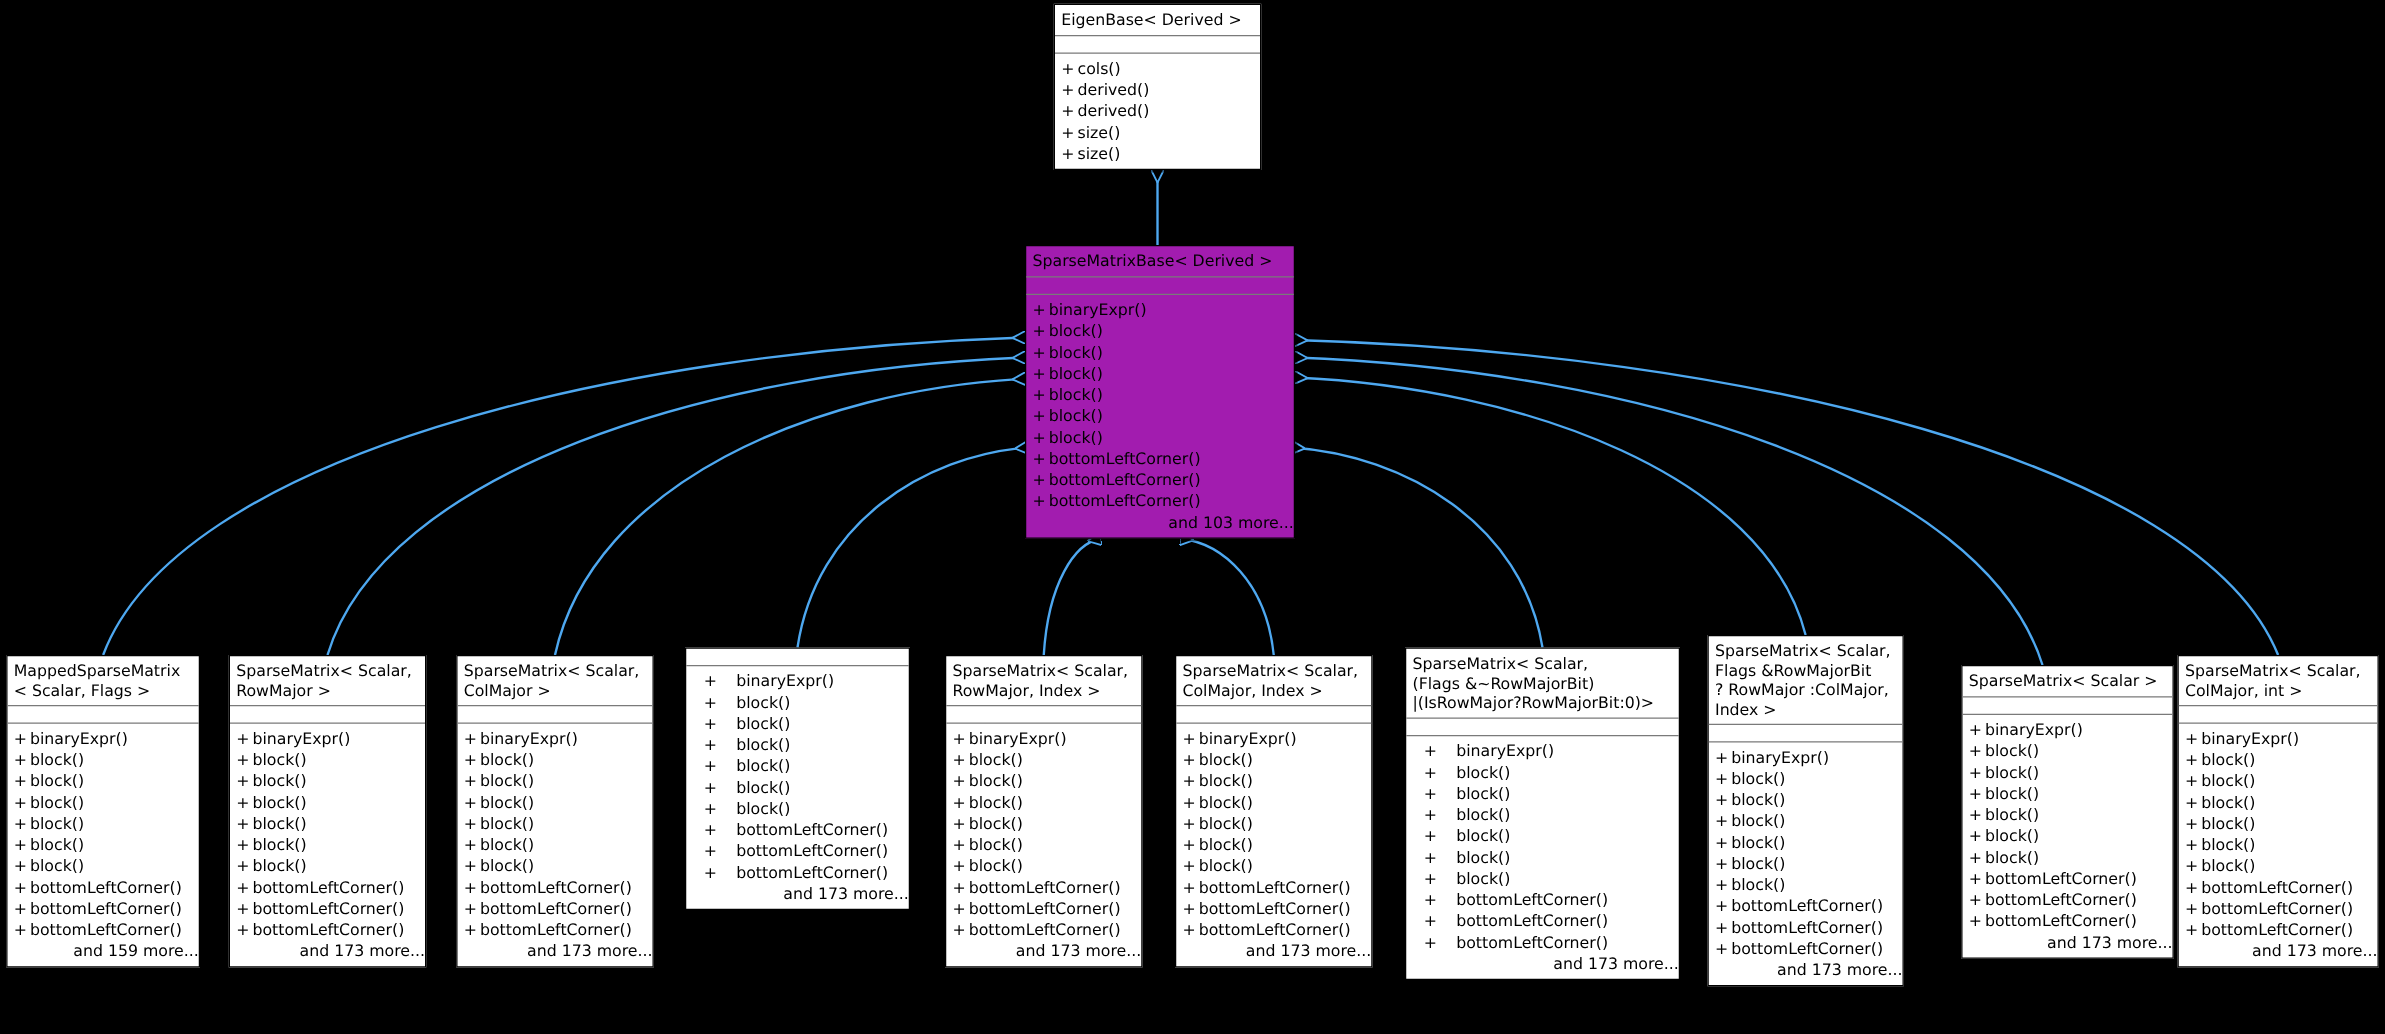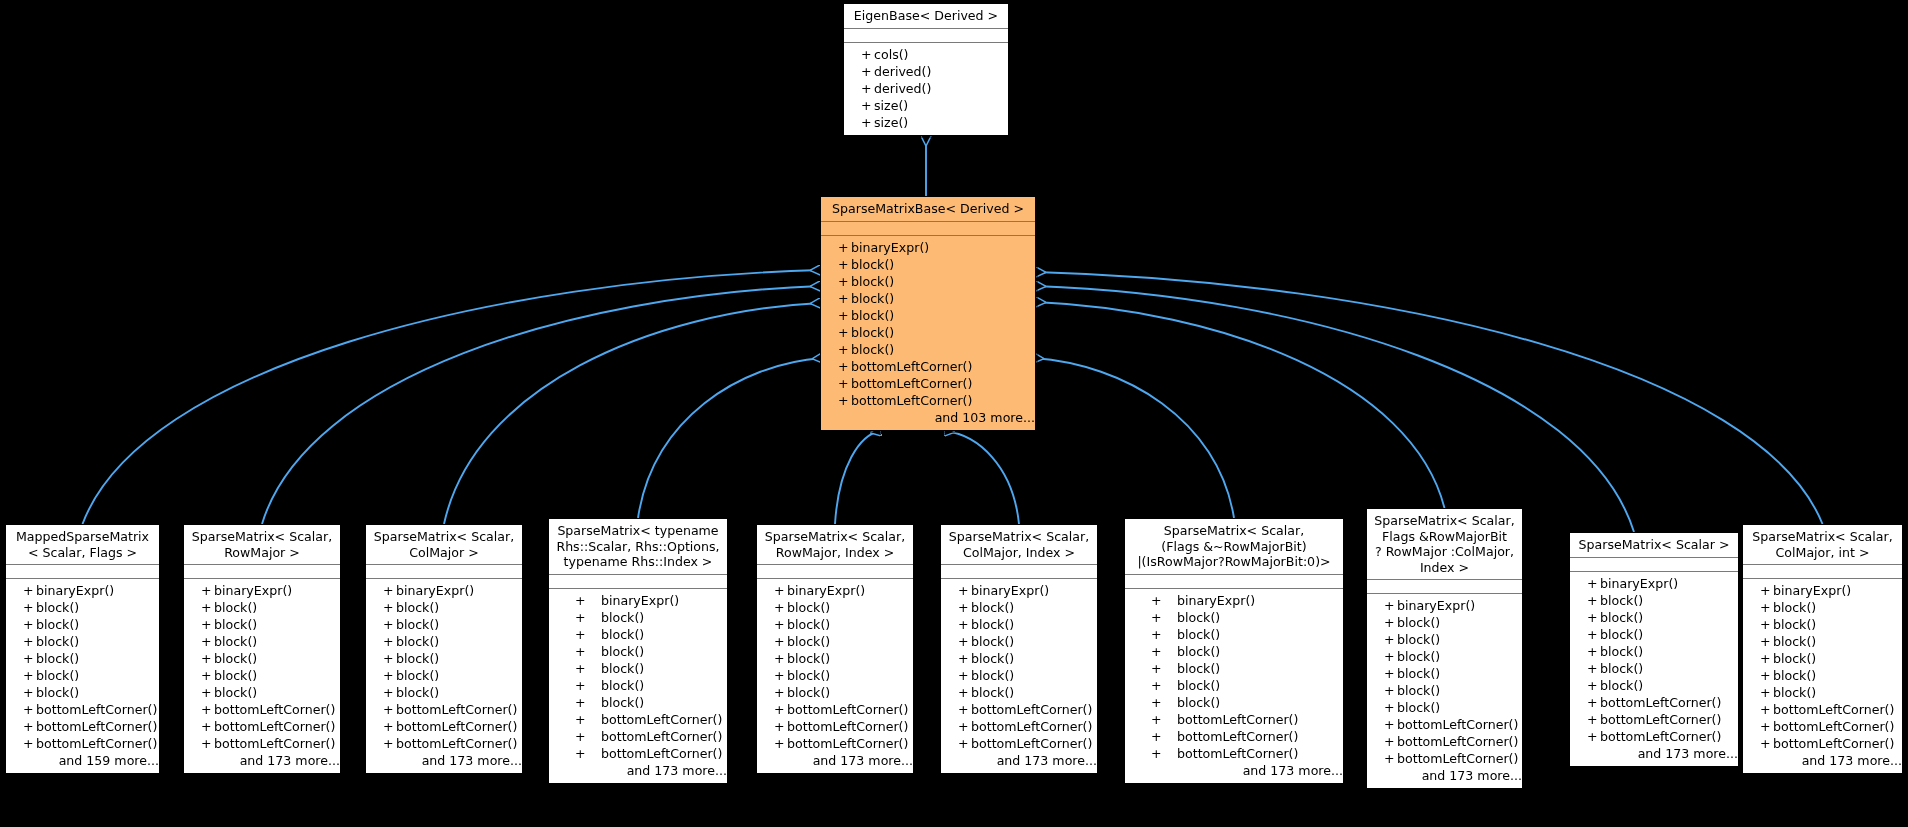--- a/index.html
+++ b/index.html
@@ -32,37 +32,36 @@
   
   .node {
     position: absolute;
     box-sizing: border-box;
     background: #ffffff;
     border: 1px solid #000000;
     box-shadow: 2px 2px 0 rgba(0,0,0,0.45);
     z-index: 5;
   }
   .node.current {
-    background: #fdba74;
+    background: #a21caf;
   }
   .node .title {
     font-size: 12.6px;
     color: #000000;
-    text-align: center;
     line-height: 15.5px;
     padding: 4px 5px 4px 5px;
     border-bottom: 1px solid #7a7a7a;
     white-space: pre-line;
   }
   .node .attrs {
     height: 13px;
     border-bottom: 1px solid #7a7a7a;
   }
   .node .ops {
-    padding: 3px 0 4px 12px;
+    padding: 3px 0 4px 0;
   }
   .node .op {
     font-size: 12.6px;
     color: #000000;
     line-height: 17px;
     white-space: nowrap;
     padding-left: 5px;
   }
   .node .op .vis {
     display: inline-block;
@@ -183,23 +182,20 @@
           <div class="op"><span class="vis">+</span><span>block()</span></div>
           <div class="op"><span class="vis">+</span><span>block()</span></div>
           <div class="op"><span class="vis">+</span><span>block()</span></div>
           <div class="op"><span class="vis">+</span><span>bottomLeftCorner()</span></div>
           <div class="op"><span class="vis">+</span><span>bottomLeftCorner()</span></div>
           <div class="op"><span class="vis">+</span><span>bottomLeftCorner()</span></div>
           <div class="op more">and 173 more...</div>
         </div>
       </div>
       <div class="node wide-ops" style="left: 548px; top: 518px; width: 180px;">
-        <div class="title">SparseMatrix&lt; typename
-Rhs::Scalar, Rhs::Options,
-typename Rhs::Index &gt;</div>
         <div class="attrs"></div>
         <div class="ops">
           <div class="op"><span class="vis">+</span><span>binaryExpr()</span></div>
           <div class="op"><span class="vis">+</span><span>block()</span></div>
           <div class="op"><span class="vis">+</span><span>block()</span></div>
           <div class="op"><span class="vis">+</span><span>block()</span></div>
           <div class="op"><span class="vis">+</span><span>block()</span></div>
           <div class="op"><span class="vis">+</span><span>block()</span></div>
           <div class="op"><span class="vis">+</span><span>block()</span></div>
           <div class="op"><span class="vis">+</span><span>bottomLeftCorner()</span></div>

